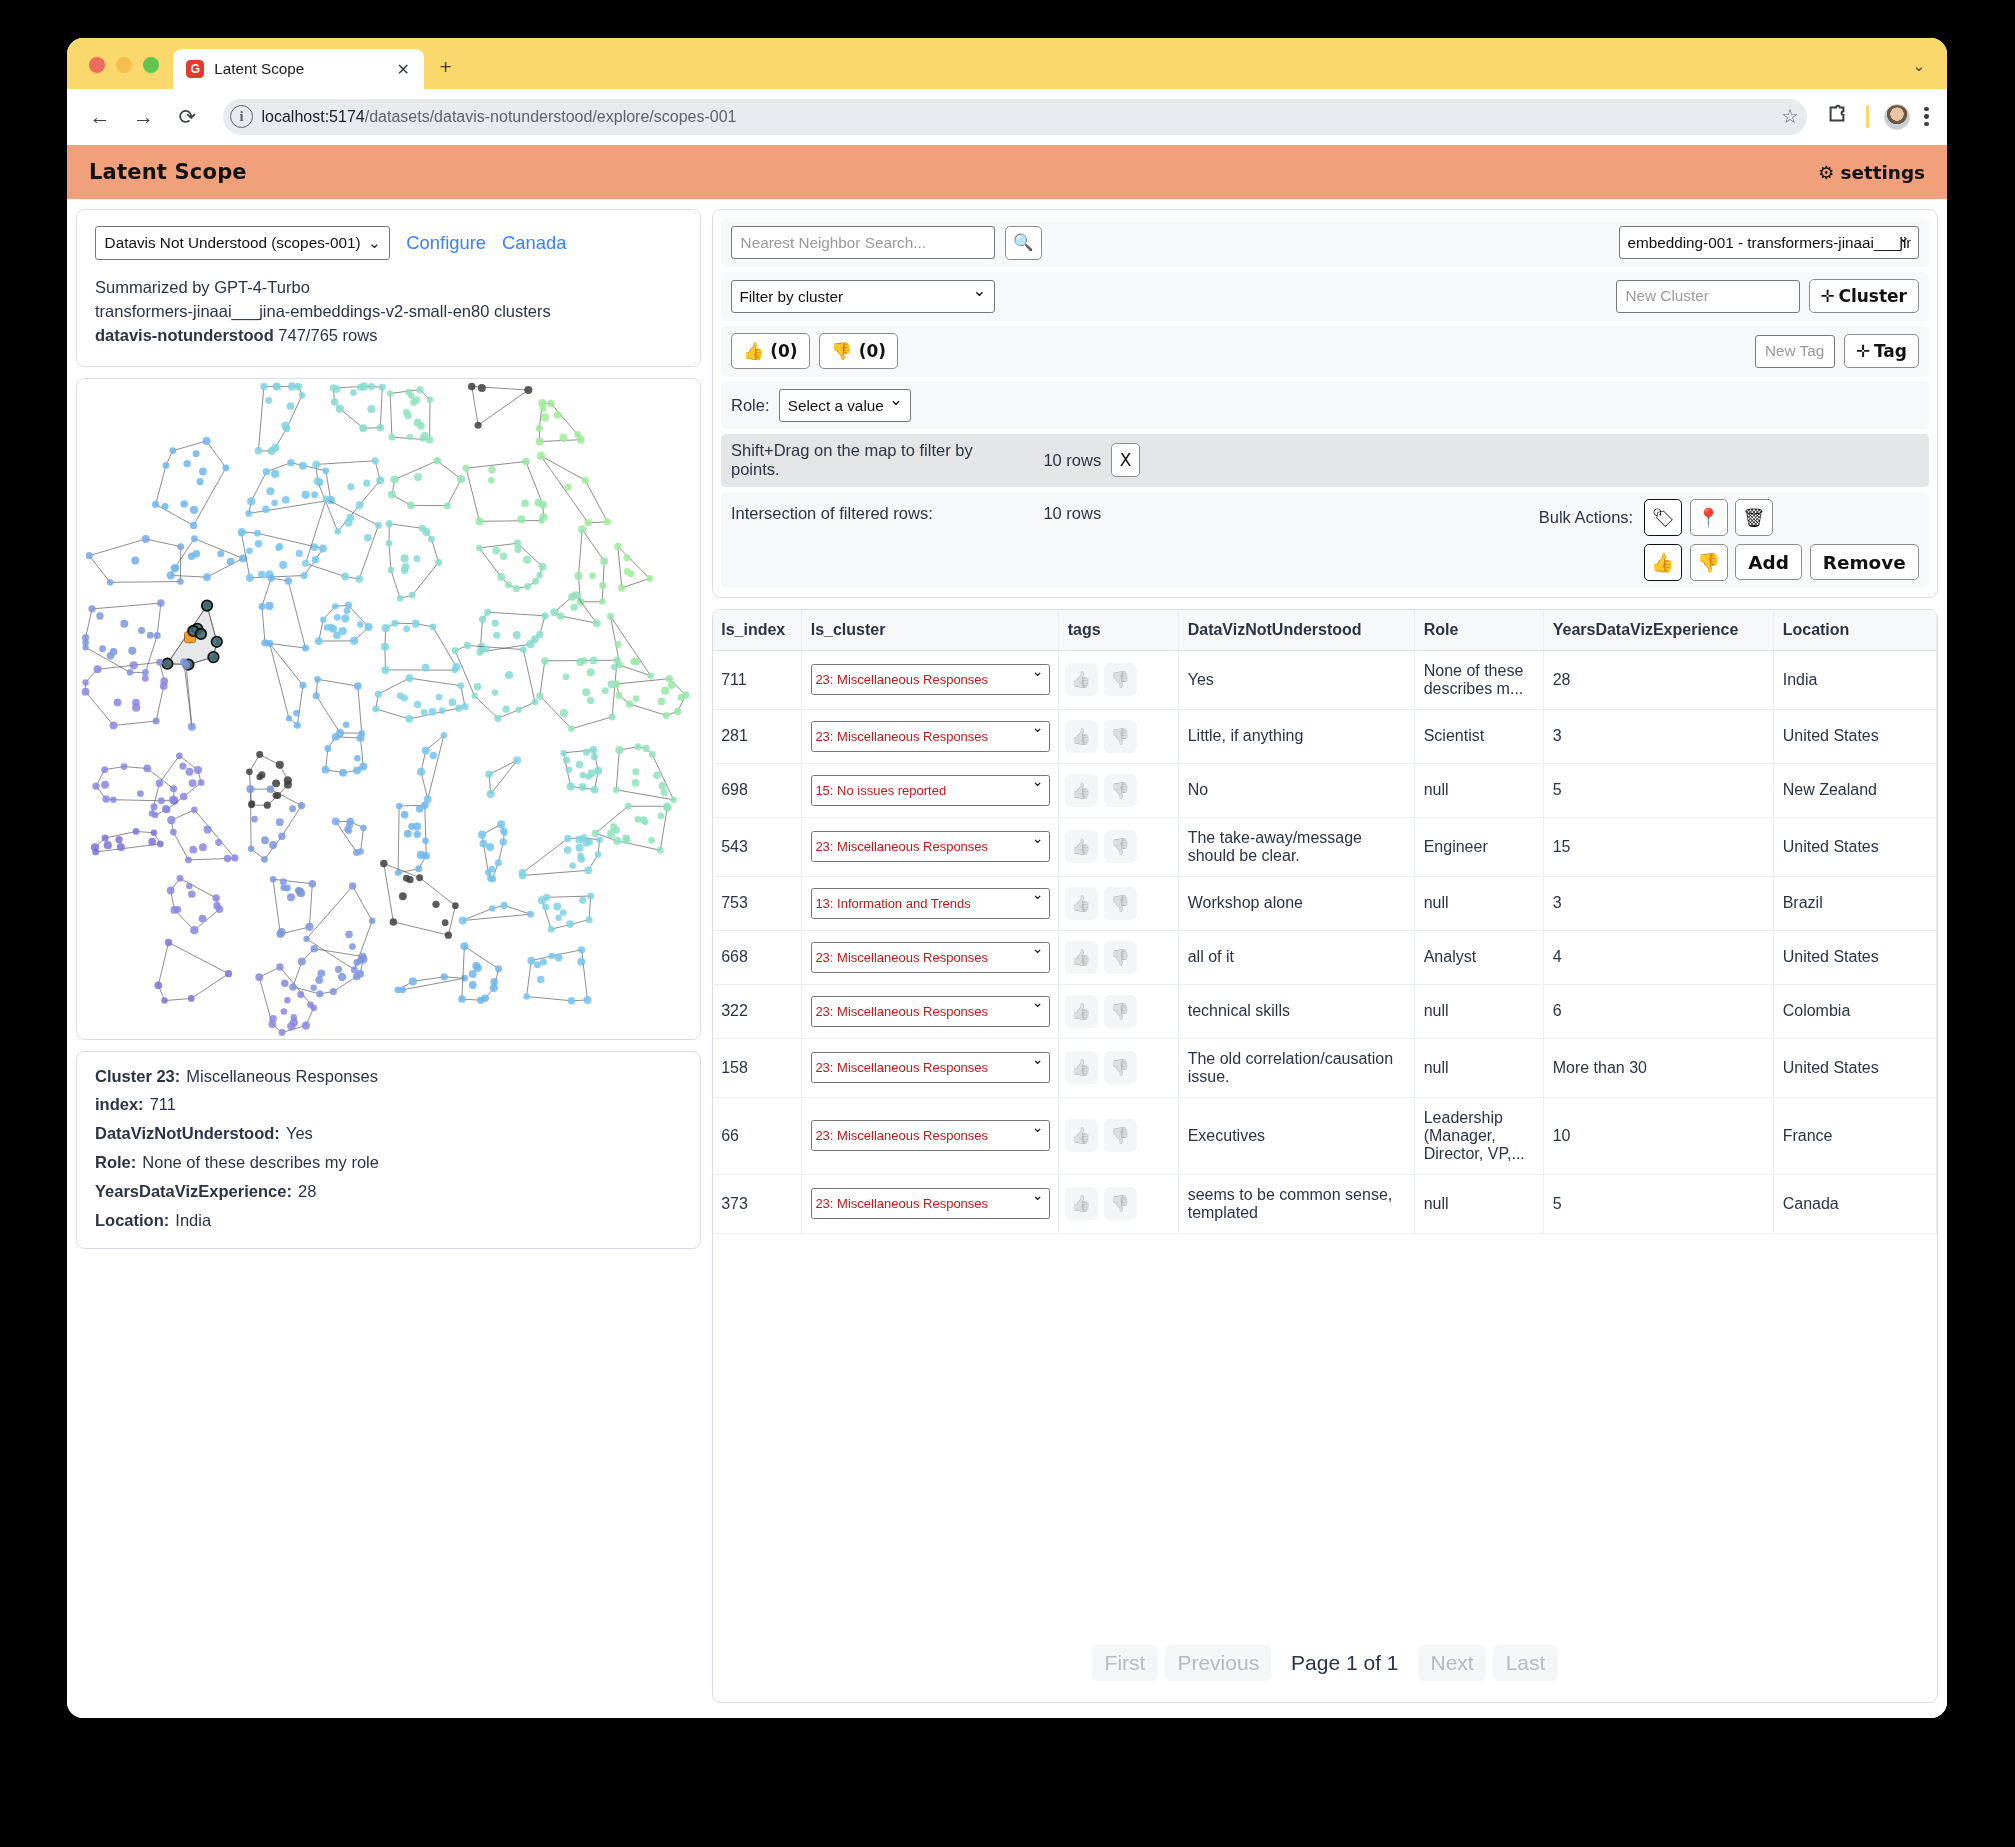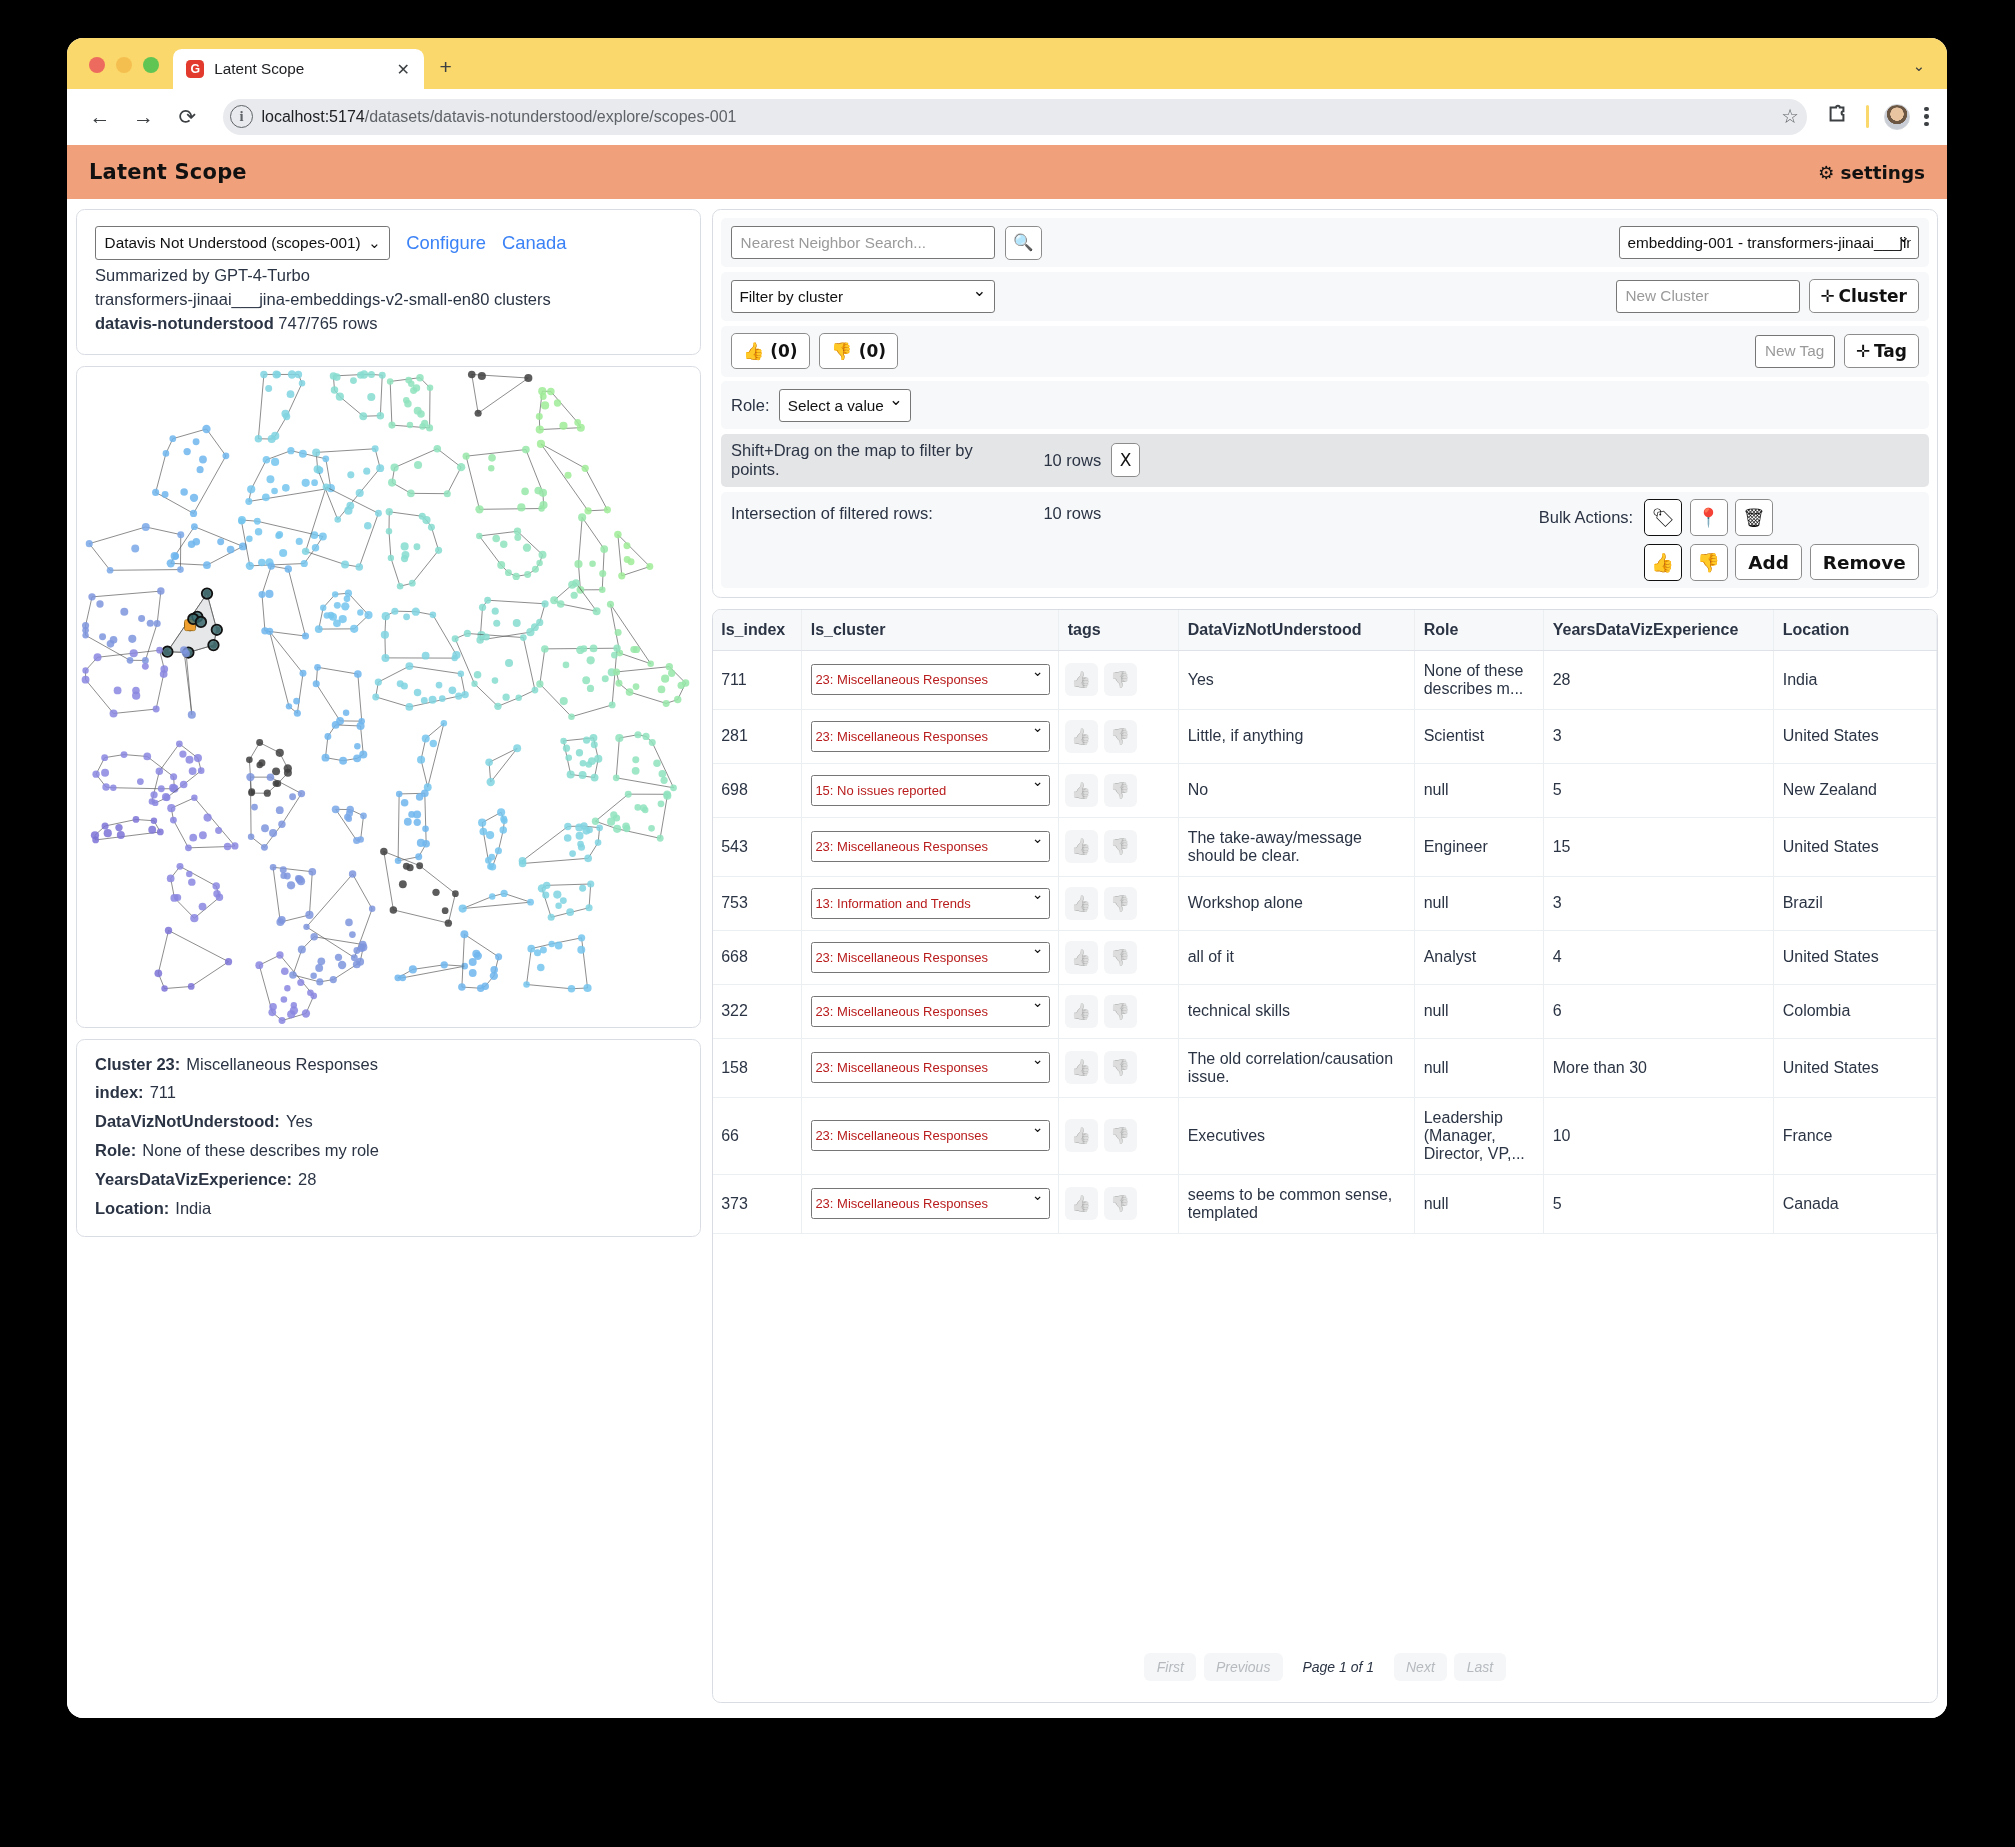--- a/index.html
+++ b/index.html
@@ -94,21 +94,21 @@
   #meta { padding:16px 18.4px 18.4px; }
   #meta-row1{ display:flex; align-items:center; gap:16px; }
   #scope-select{
     border:0.9px solid #767676; border-radius:3.1px; background:#fff;
     height:34px; padding:0 8.6px; font-size:15.3px; color:#111;
     display:flex; align-items:center; gap:7.4px; cursor:pointer;
     font-family:"Liberation Sans", sans-serif;
   }
   .lnk{ color:#3b82f6; font-size:18.4px; cursor:pointer; }
   #meta p{ margin:0; font-size:16.5px; color:#2b3444; line-height:1.45; }
-  #meta .ptop{ margin-top:4px; }
+  #meta .ptop{ margin-top:16px; }
   #meta .bold{ font-weight:bold; }
 
   
   #scatter{ position:relative; height:662px; overflow:hidden; padding:0; }
   #scatter svg{ display:block; }
 
   
   #detail{ padding:14.7px 18.4px 18.4px; }
   #detail .line{ font-size:16.5px; color:#2b3444; margin:0 0 9.8px 0; }
   #detail .line:last-child{ margin-bottom:0; }
@@ -179,21 +179,21 @@
     width:100%; border:1.2px solid #767676; border-radius:2.5px; height:31px;
     font-size:13px; padding:0 3.7px; background:#fff; color:#b91c1c; appearance:none;
     font-family:"Liberation Sans", sans-serif; cursor:pointer;
   }
   .clwrap{ position:relative; }
   .clwrap::after{ content:"⌄"; position:absolute; right:6.1px; top:-1.2px; font-size:14px; color:#111; pointer-events:none;}
   #pager{
     margin-top:auto; display:flex; align-items:center; justify-content:center;
     gap:7.4px; padding:16px 0 21px;
   }
-  .pg{ font-size:14px; padding:6.1px 12.3px; border-radius:6.1px; background:#f5f6f7; color:#b6babf; cursor:pointer;font-style:italic;}
+  .pg{ font-size:21px; padding:6.1px 12.3px; border-radius:6.1px; background:#f5f6f7; color:#b6babf; cursor:pointer;}
   .pg.cur{ background:transparent; color:#2b3444; }
 </style>
 </head>
 <body>
 
 <div id="window">
 
   <div id="tabstrip">
     <div class="traffic">
       <span class="dot r"></span>

